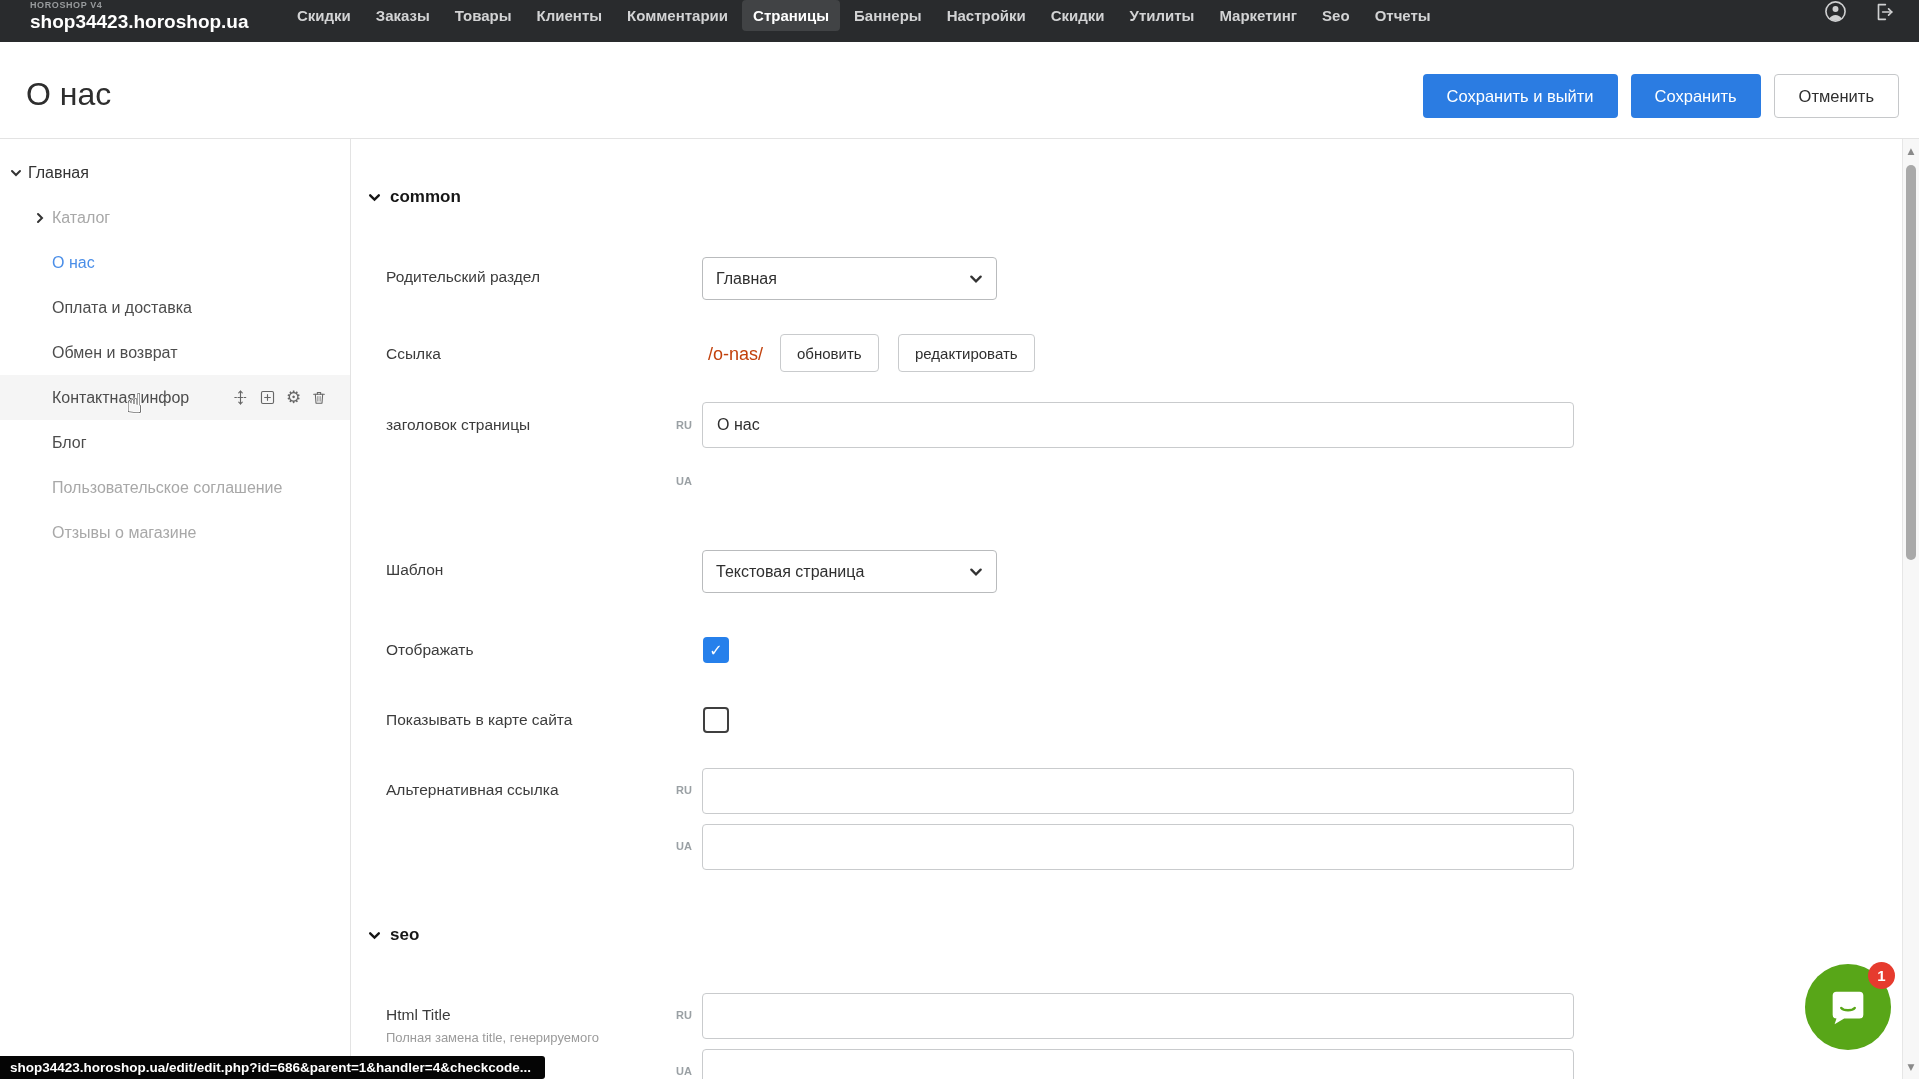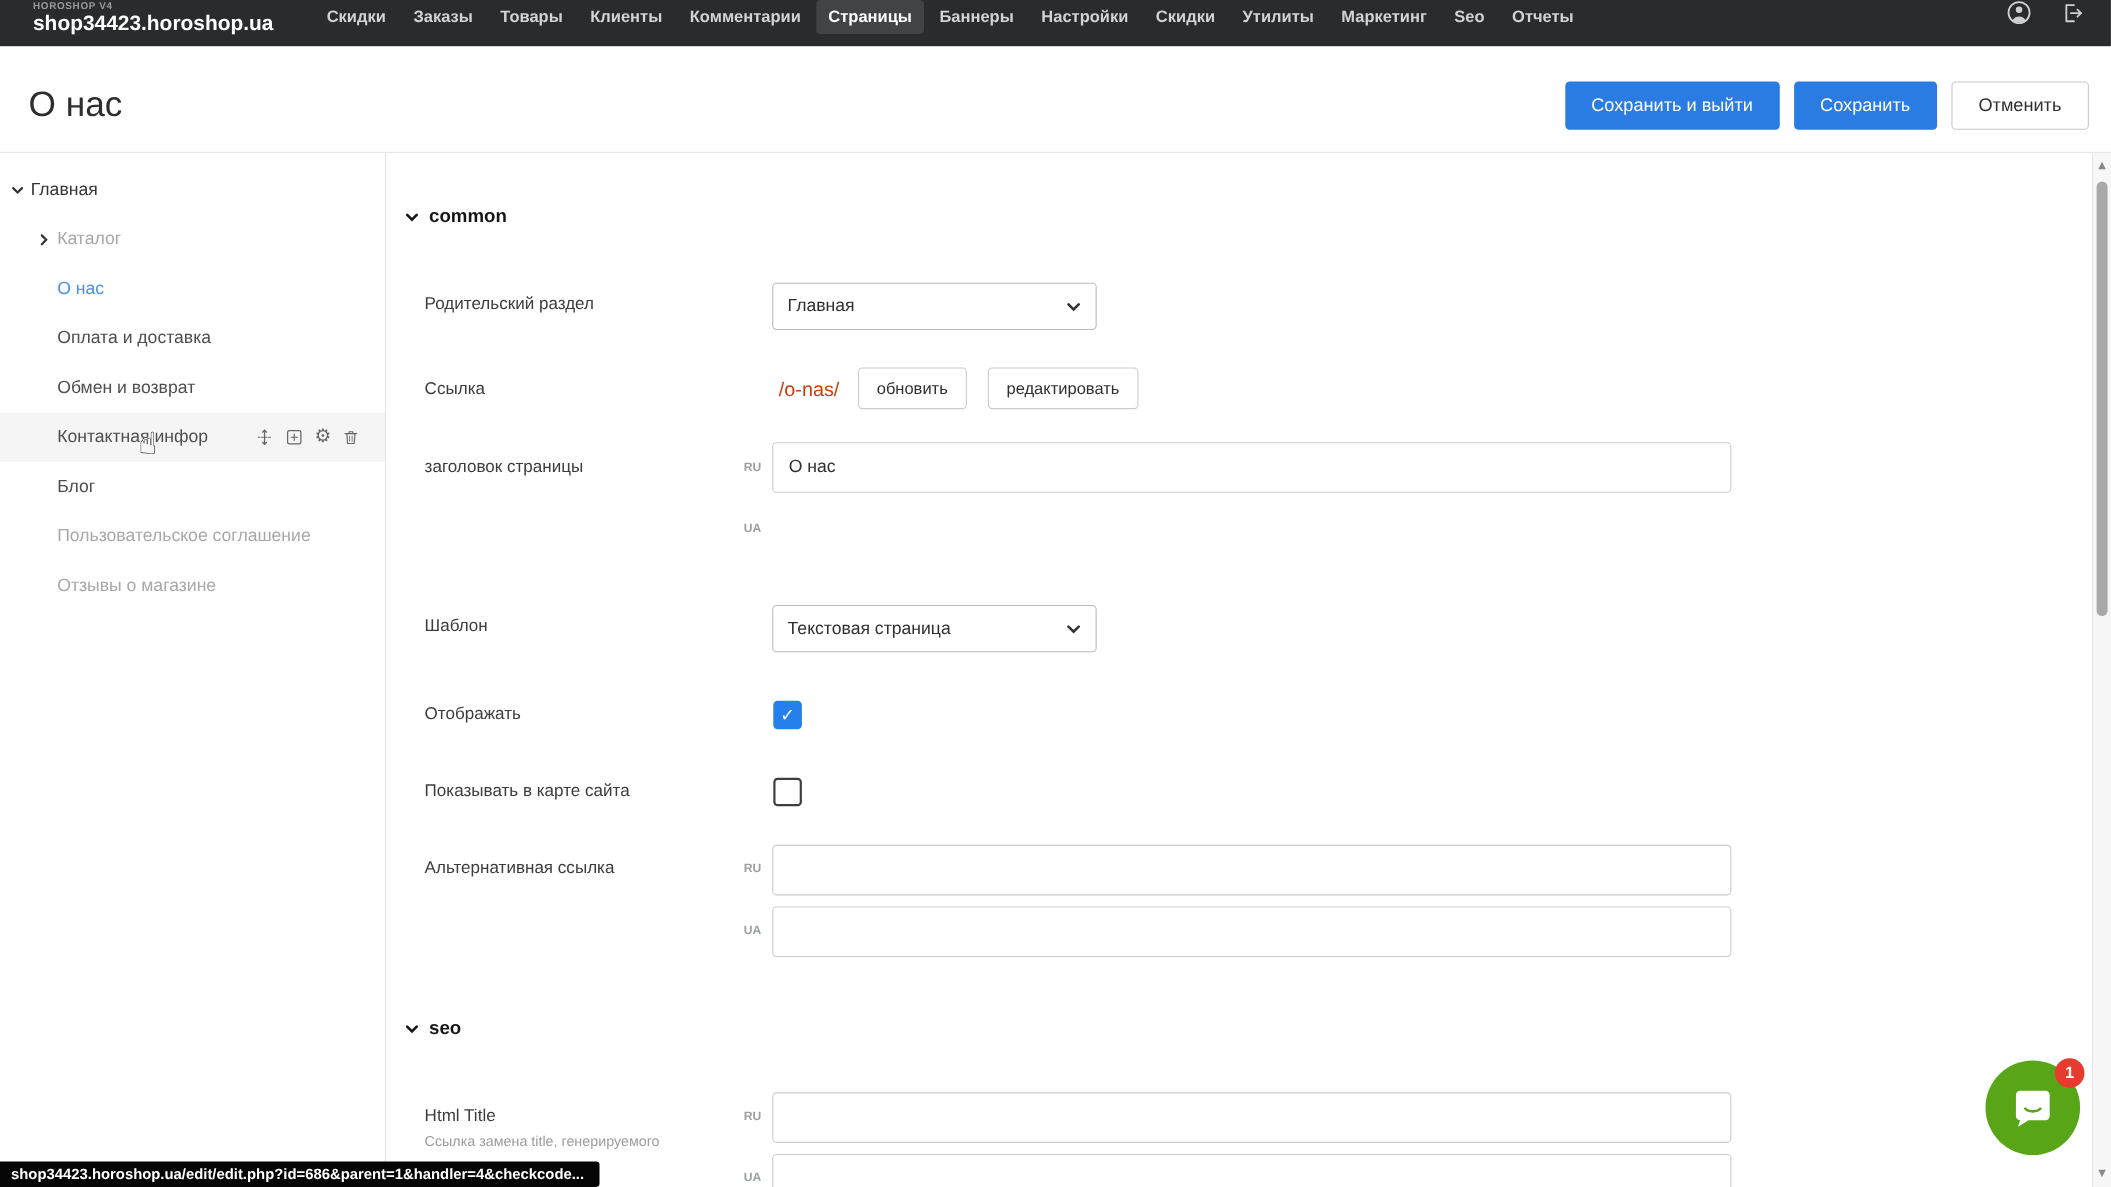--- a/index.html
+++ b/index.html
@@ -272,21 +272,21 @@
   <input class="tinput" style="top: 685px;" value="">
 
   <div class="sec-header" style="top:786px; left:17px">
     <svg width="13" height="13" viewBox="0 0 12 12" fill="none" stroke="#161616" stroke-width="2.2" stroke-linecap="round">
         <path d="M2 4l4 4 4-4"></path>
       </svg>
     <span>seo</span>
   </div>
 
   <div class="flabel" style="top:867px">Html Title</div>
-  <div class="fhint" style="top:891px">Ссылка замена title, генерируемого</div>
+  <div class="fhint" style="top:891px">Полная замена title, генерируемого</div>
   <div class="lang-tag" style="top:870px">RU</div>
   <input class="tinput" style="top: 854px;" value="">
   <div class="lang-tag" style="top:926px">UA</div>
   <input class="tinput" style="top: 910px;" value="">
 </div>
 
 <div class="vscrollbar">
   <span class="scroll-arrow" style="top:7px">▲</span>
   <div class="vthumb"></div>
   <span class="scroll-arrow" style="bottom:7px">▼</span>

